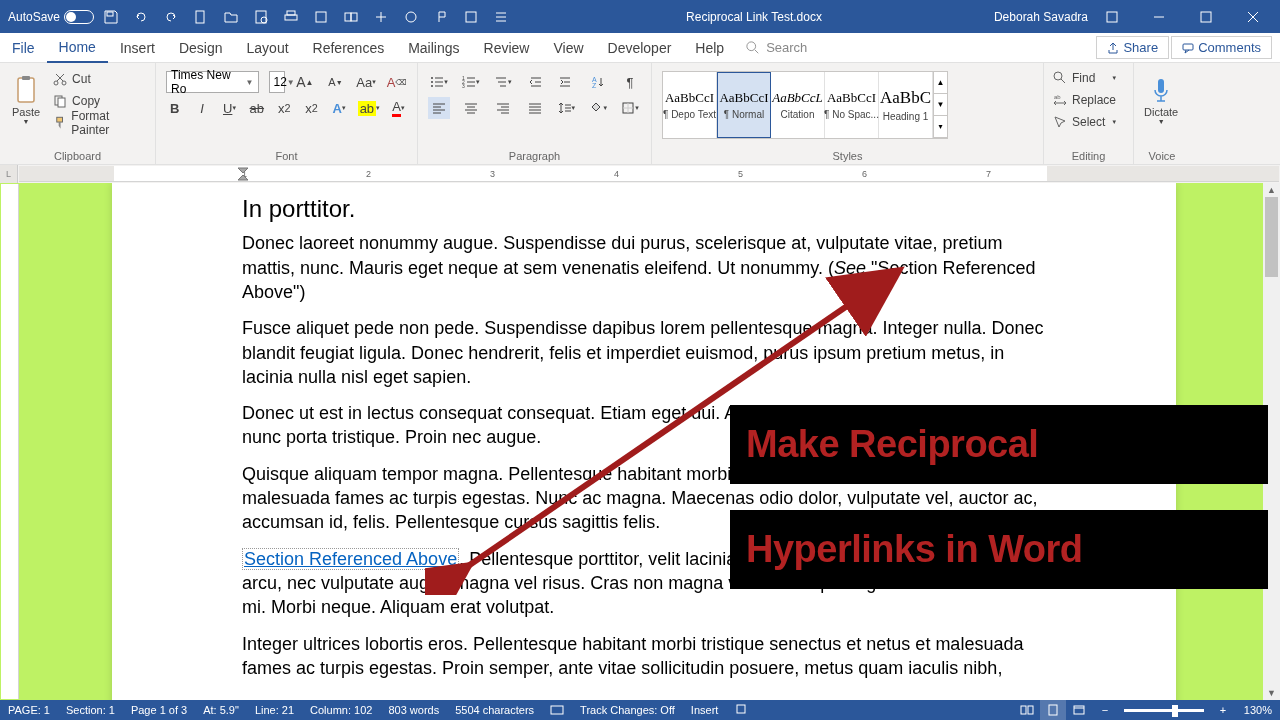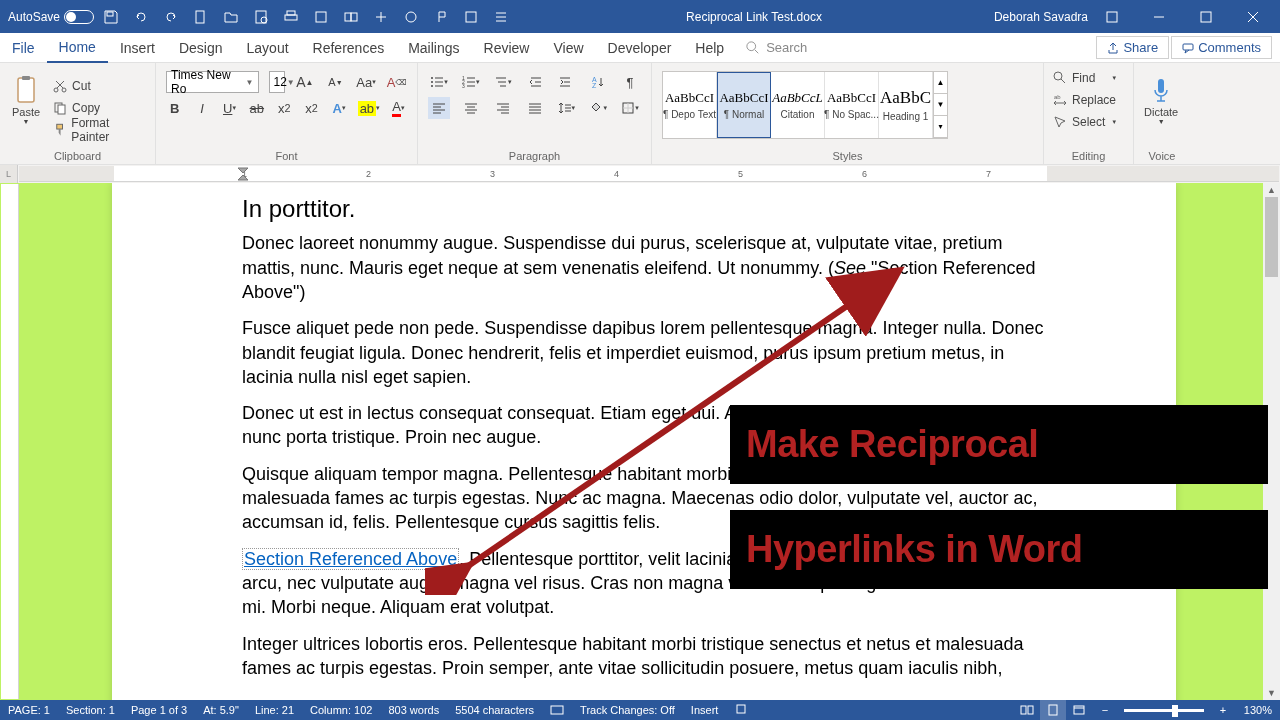--- a/index.html
+++ b/index.html
@@ -32,21 +32,21 @@
 .ribbon-group { border-right: 1px solid #e1e1e1; display: flex; flex-direction: column; padding: 2px 4px 0; position: relative; }
 .group-content { flex: 1; display: flex; }
 .group-label { height: 17px; font-size: 11px; color: #666; text-align: center; display: flex; align-items: center; justify-content: center; position: relative; }
 .rbtn { display: flex; flex-direction: column; align-items: center; justify-content: center; padding: 2px 6px; cursor: pointer; font-size: 11px; color: #444; }
 .rbtn-small { display: flex; align-items: center; gap: 4px; padding: 2px 4px; cursor: pointer; font-size: 12px; color: #444; height: 22px; }
 .icon16 { width: 16px; height: 16px; display: inline-flex; align-items: center; justify-content: center; }
 .icon32 { width: 32px; height: 32px; display: inline-flex; align-items: center; justify-content: center; }
 
 
 .clipboard-col1 { display: flex; flex-direction: column; align-items: center; width: 46px; }
-.clipboard-col2 { display: flex; flex-direction: column; justify-content: center; gap: 0px; padding-top: 3px; }
+.clipboard-col2 { display: flex; flex-direction: column; justify-content: flex-start; gap: 0px; padding-top: 3px; }
 
 
 .font-row { display: flex; align-items: center; gap: 10px; height: 26px; }
 .font-combo { width: 98px; height: 22px; border: 1px solid #ababab; background: #fff; font-size: 12px; padding: 0 4px; display: flex; align-items: center; }
 .size-combo { width: 16px; height: 22px; border: 1px solid #ababab; background: #fff; font-size: 12px; padding: 0 4px; display: flex; align-items: center; }
 .combo-arrow { margin-left: auto; font-size: 8px; color: #666; }
 .ribbon-icon-btn { width: 22px; height: 22px; display: flex; align-items: center; justify-content: center; cursor: pointer; color: #444; font-size: 13px; }
 
 
 .style-gallery { display: flex; border: 1px solid #c8c6c4; background: #fff; height: 68px; }

